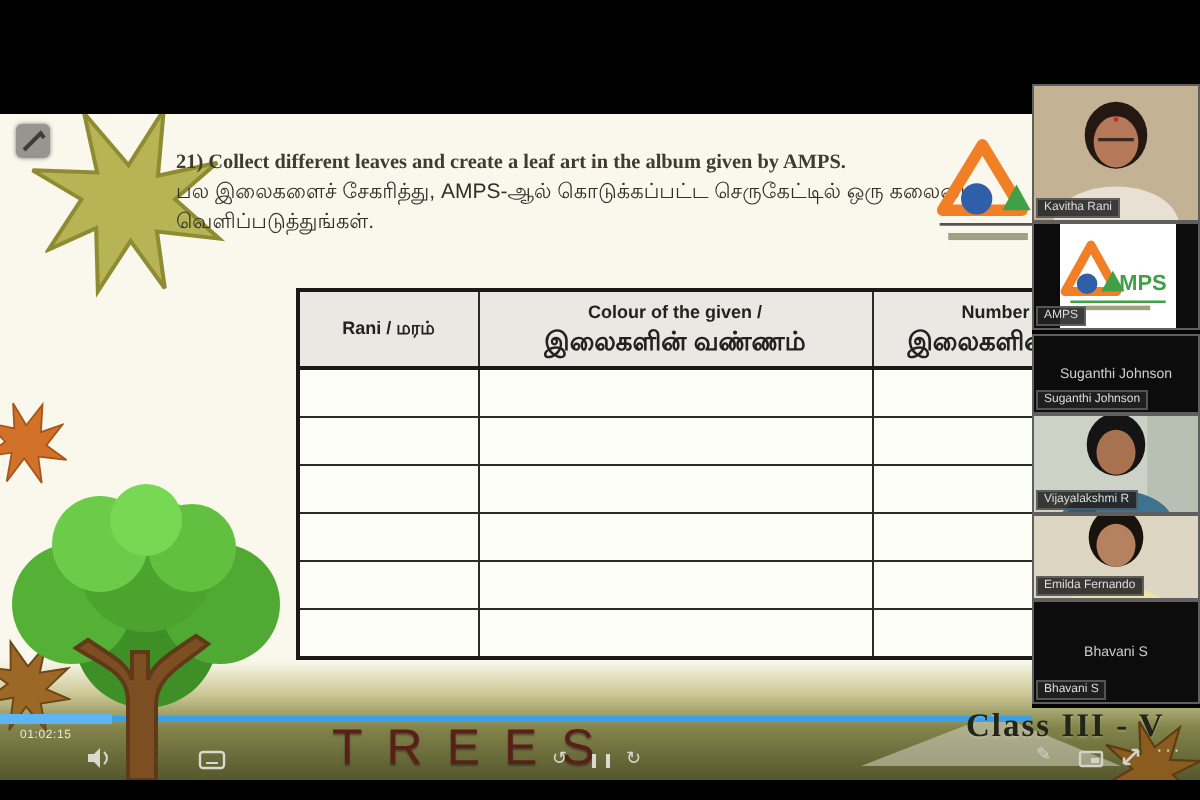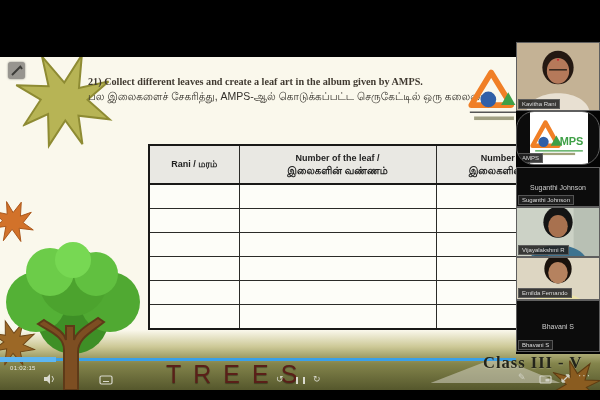--- a/index.html
+++ b/index.html
@@ -21,21 +21,21 @@
 
   .doc-logo{position:absolute;left:467px;top:10px;width:64px;height:62px;}
 
   
   .leaf-table{position:absolute;left:148px;top:87px;width:452px;border-collapse:collapse;
               table-layout:fixed;background:#fdfdf9;}
   .leaf-table th,.leaf-table td{border:1px solid #2b2b28;}
   .leaf-table{border:2px solid #191917;}
   .leaf-table thead th{background:var(--table-header-bg);height:35px;font-size:9px;
                        font-weight:bold;color:#222;text-align:center;line-height:1.35;}
-  .leaf-table thead th .ta{font-size:10px;font-weight:bold;display:block;}
+  .leaf-table thead th .ta{font-size:13px;font-weight:bold;display:block;}
   .leaf-table thead{border-bottom:2px solid #191917;}
   .leaf-table tbody td{height:21px;background:#fdfdf8;}
 
   
   .progress{position:absolute;left:0;top:301px;width:516px;height:3px;background:var(--progress-bar);}
   .progress-elapsed{position:absolute;left:0;top:-1px;width:56px;height:5px;background:#5db6f2;}
   .timestamp{position:absolute;left:10px;top:308px;font-size:6px;color:#e9e9e2;letter-spacing:.3px;}
   .ctl{position:absolute;color:#d9d9cd;font-size:9px;line-height:9px;}
   .speaker-ic{left:44px;top:317px;}
   .kbd-ic{left:99px;top:318px;}
@@ -89,40 +89,41 @@
     </svg>
 
     <div class="cursor-chip">
       <svg width="17" height="17">
           <path d="M4 13 L13 4 M12 4 l2 3" stroke="#3c3c38" stroke-width="2" fill="none"></path>
         </svg>
     </div>
 
     <div class="doc-line1">21) Collect different leaves and create a leaf art in the album given by AMPS.</div>
     <div class="doc-line2">பல இலைகளைச் சேகரித்து, AMPS-ஆல் கொடுக்கப்பட்ட செருகேட்டில் ஒரு கலையை</div>
+    <div class="doc-line3">வெளிப்படுத்துங்கள்.</div>
 
     <svg class="doc-logo" viewBox="0 0 90 84">
       <path d="M34,6 L62,52 L6,52 Z" fill="none" style="stroke:var(--logo-orange)" stroke-width="8" stroke-linejoin="round"></path>
       <circle cx="30" cy="44" r="11" style="fill:var(--logo-blue)"></circle>
       <path d="M48,52 L58,34 L68,52 Z" style="fill:var(--logo-green)"></path>
       <line x1="4" y1="62" x2="80" y2="62" stroke="#555" stroke-width="2"></line>
       <rect x="10" y="68" width="56" height="5" fill="#7a7a55" opacity=".7"></rect>
     </svg>
 
     <table class="leaf-table">
       <colgroup>
           <col style="width:90px">
           <col style="width:197px">
           <col style="width:165px">
         </colgroup>
       <thead>
         <tr>
           <th>Rani / மரம்</th>
           <th>
-            <span>Number of the leaf /</span>
+            <span>Colour of the given /</span>
             <span class="ta">இலைகளின் வண்ணம்</span>
           </th>
           <th>
             <span>Number of leaves</span>
             <span class="ta">இலைகளின் எண்ணிக்</span>
           </th>
         </tr>
       </thead>
       <tbody>
           <tr>
@@ -227,21 +228,21 @@
         <rect width="84" height="60" fill="#c4b295"></rect>
         <path d="M14,60 C20,40 64,40 70,60 Z" fill="#e8e0d2"></path>
         <ellipse cx="42" cy="22" rx="14" ry="15" fill="#241812"></ellipse>
         <ellipse cx="42" cy="25" rx="10" ry="11.5" fill="#b5795a"></ellipse>
         <line x1="34" y1="24" x2="50" y2="24" stroke="#3a2a20" stroke-width="1.4"></line>
         <circle cx="42" cy="15" r="1" fill="#c23"></circle>
       </svg>
       <span class="vlabel">Kavitha Rani</span>
     </div>
 
-    <div class="tile tile-logo" style="top:71px;height:54px;border-radius:18px;">
+    <div class="tile tile-logo" style="top:71px;height:54px;">
       <div class="logobox">
         <svg viewBox="0 0 90 64">
           <path d="M24,8 L44,44 L4,44 Z" fill="none" style="stroke:var(--logo-orange)" stroke-width="7" stroke-linejoin="round"></path>
           <circle cx="21" cy="38" r="8" style="fill:var(--logo-blue)"></circle>
           <path d="M32,44 L41,28 L50,44 Z" style="fill:var(--logo-green)"></path>
           <text x="46" y="43" font-size="17" font-weight="bold" style="fill:var(--logo-green)" font-family="Liberation Sans, sans-serif">MPS</text>
           <line x1="8" y1="52" x2="82" y2="52" stroke="#3fa047" stroke-width="2"></line>
           <rect x="20" y="55" width="50" height="3.5" fill="#8a8a5a" opacity=".8"></rect>
         </svg>
       </div>

